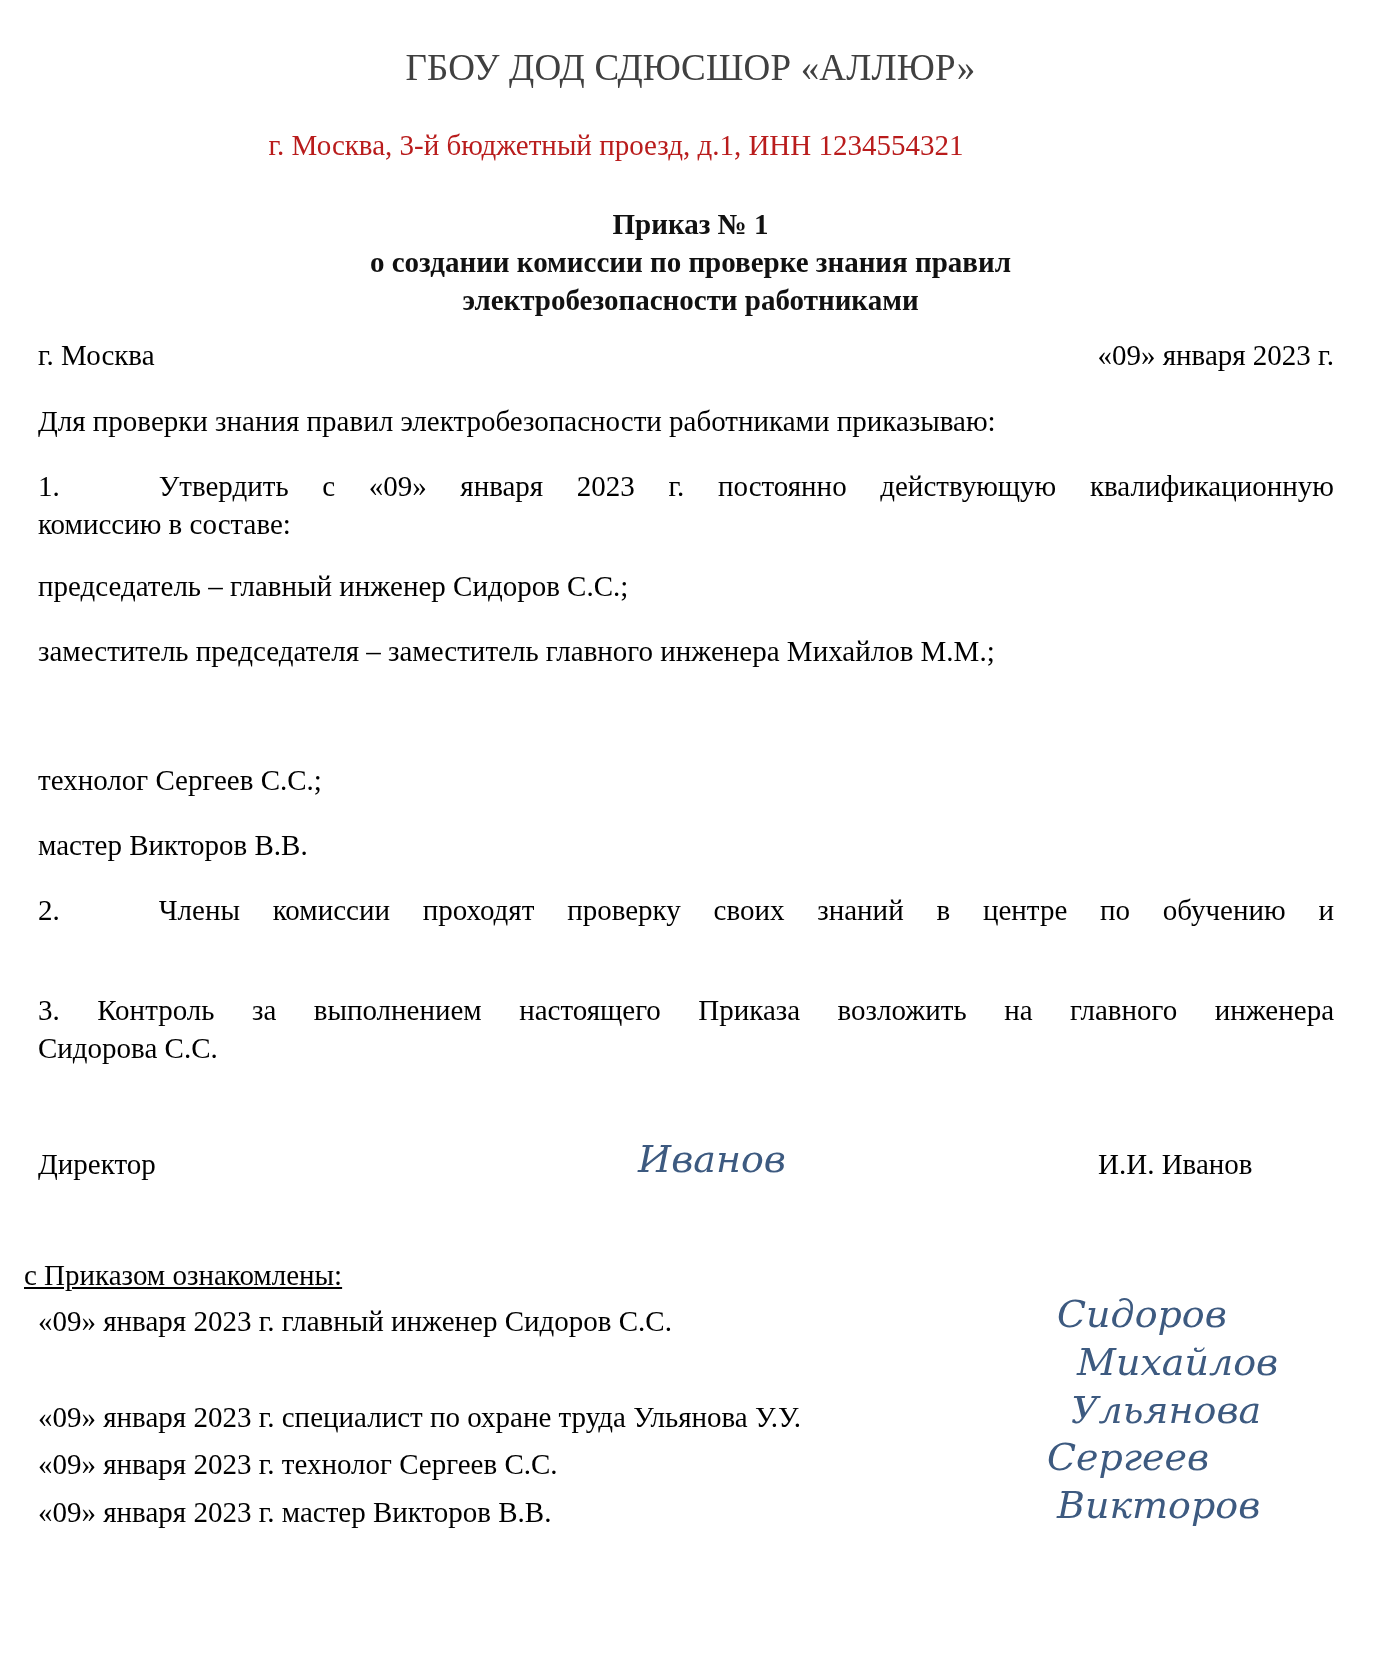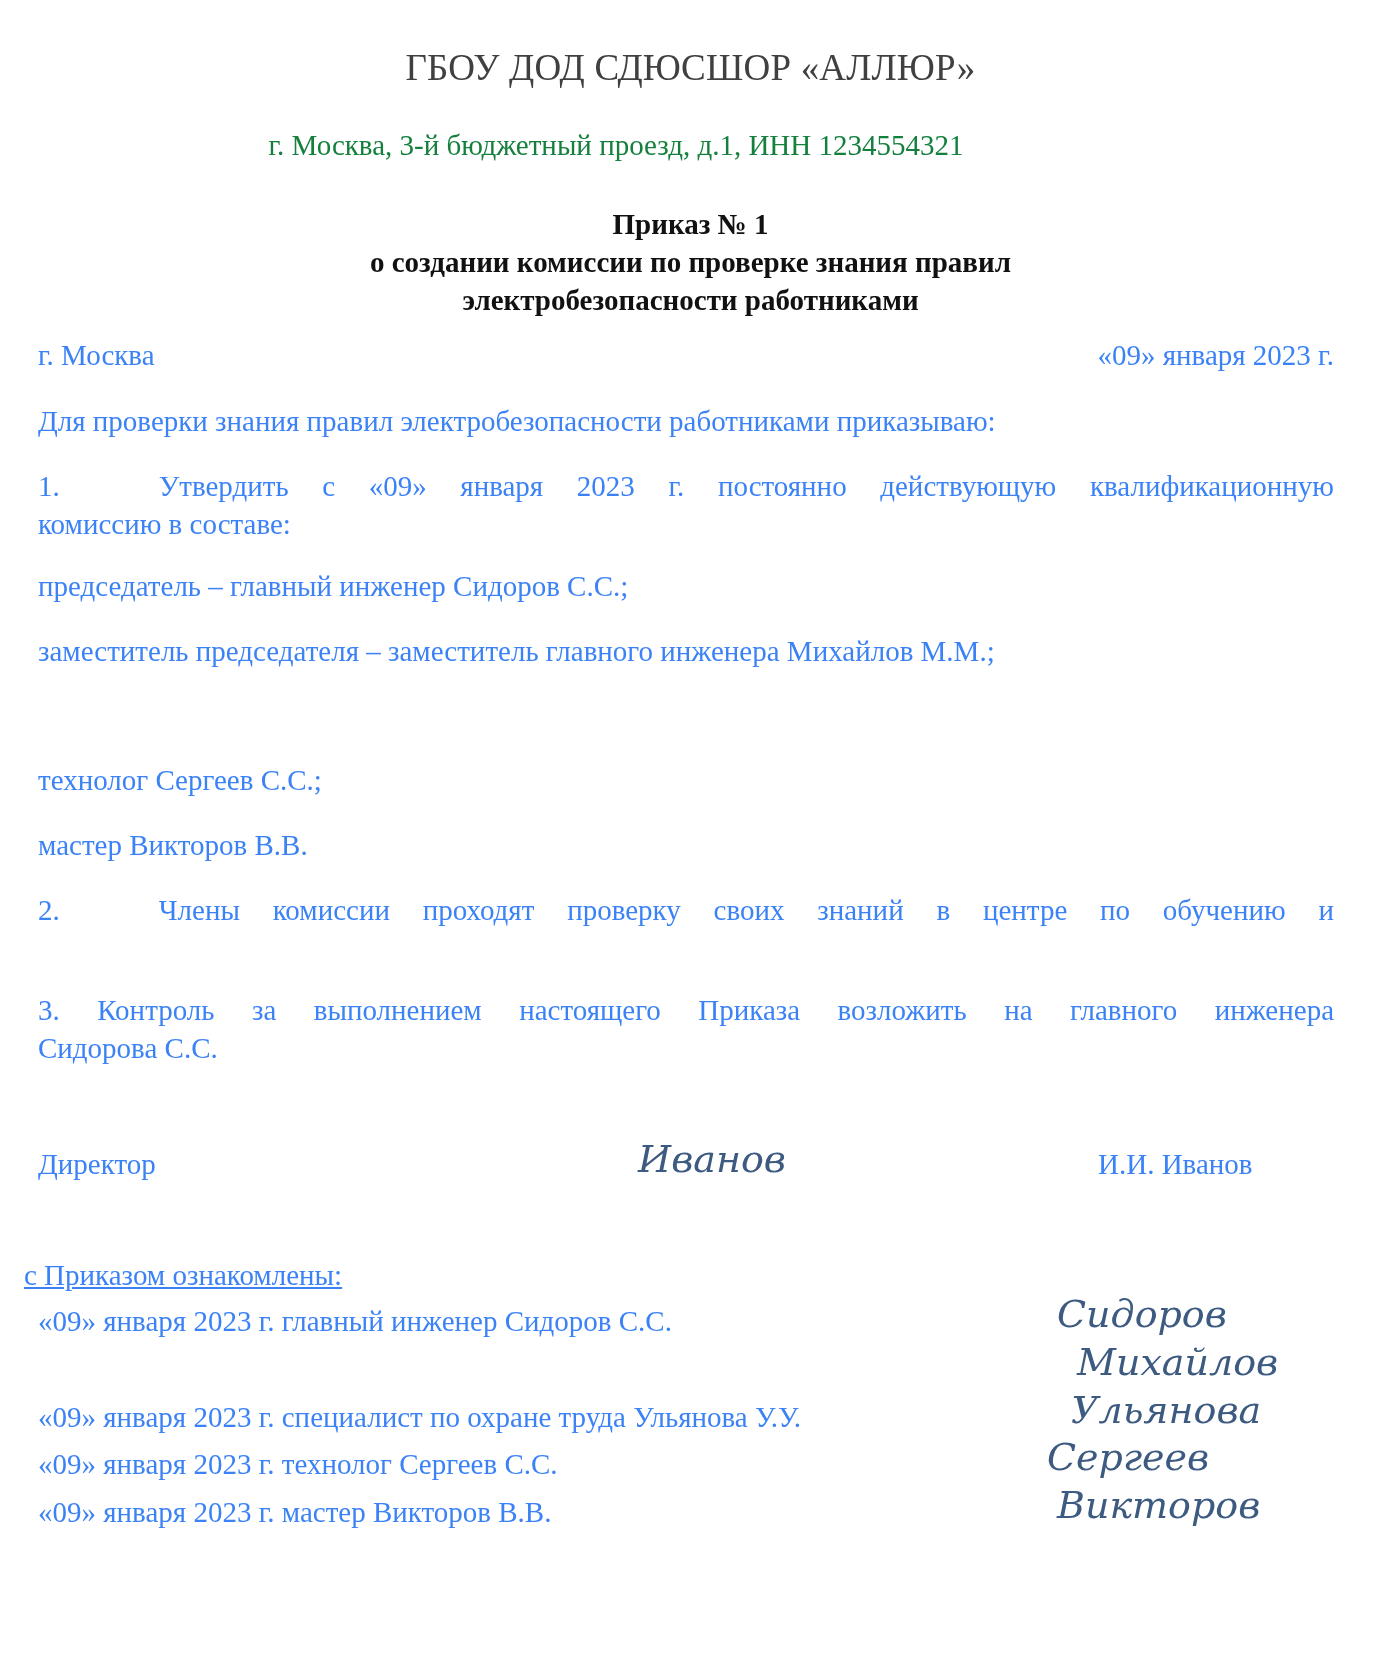--- a/index.html
+++ b/index.html
@@ -28,36 +28,36 @@
       text-align: center;
       font-size: 37px;
       font-weight: normal;
       color: #404040;
       letter-spacing: 0.2px;
     }
     .org-address {
       left: 0; width: 1232px; top: 129px;
       text-align: center;
       font-size: 29px;
-      color: #15803d;
+      color: #b91c1c;
     }
     .order-heading {
       left: 0; width: 1381px; top: 205px;
       text-align: center;
       font-size: 29px;
       font-weight: bold;
       line-height: 38px;
       color: #111111;
     }
     .order-heading div { white-space: nowrap; }
 
     .body-text {
       font-size: 29px;
       line-height: 38px;
-      color: #3b82f6;
+      color: #000000;
     }
     .justified {
       left: 38px;
       width: 1296px;
       white-space: normal;
       text-align: justify;
       text-align-last: left;
     }
     .justified .first-line {
       display: block;

